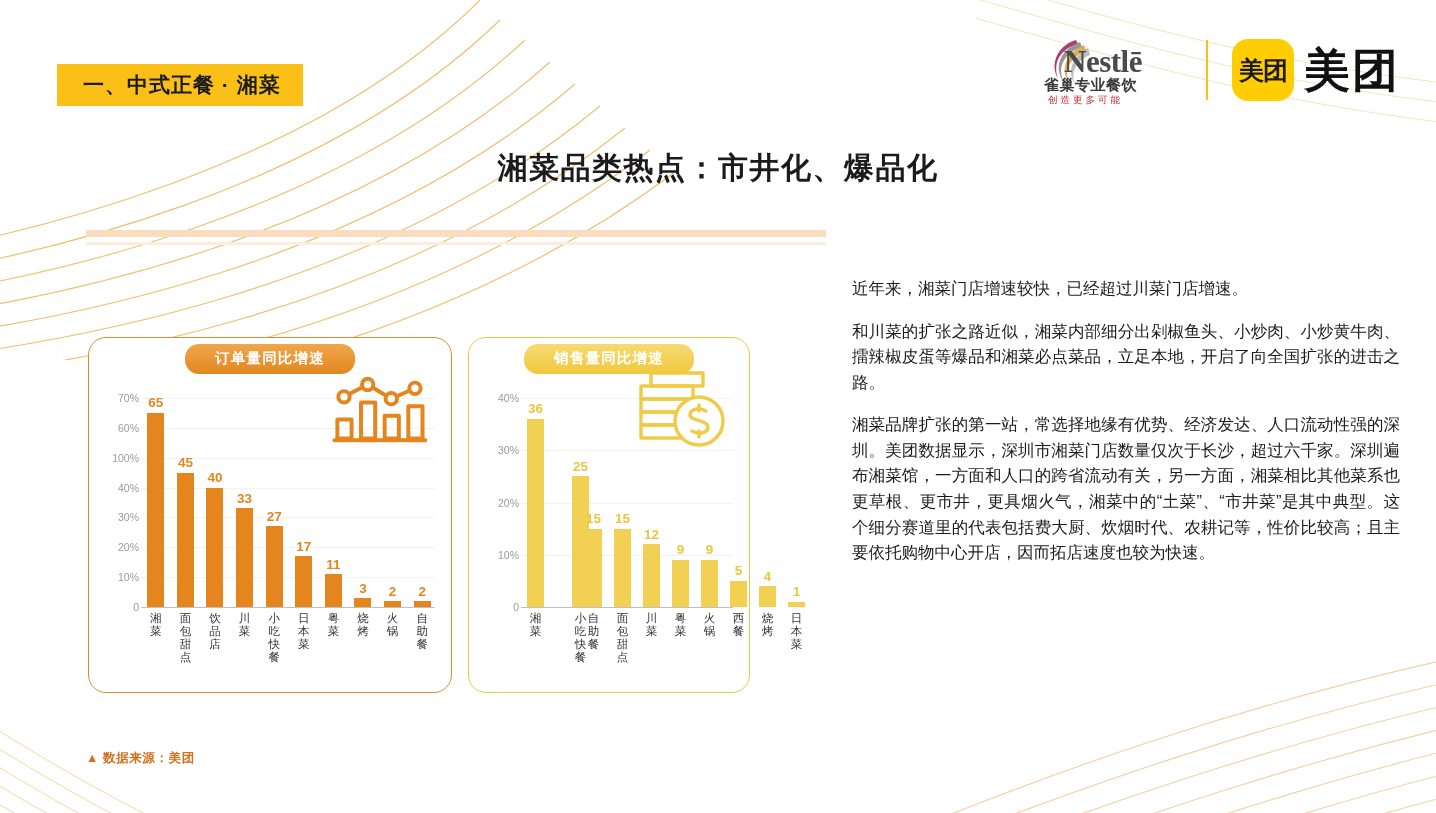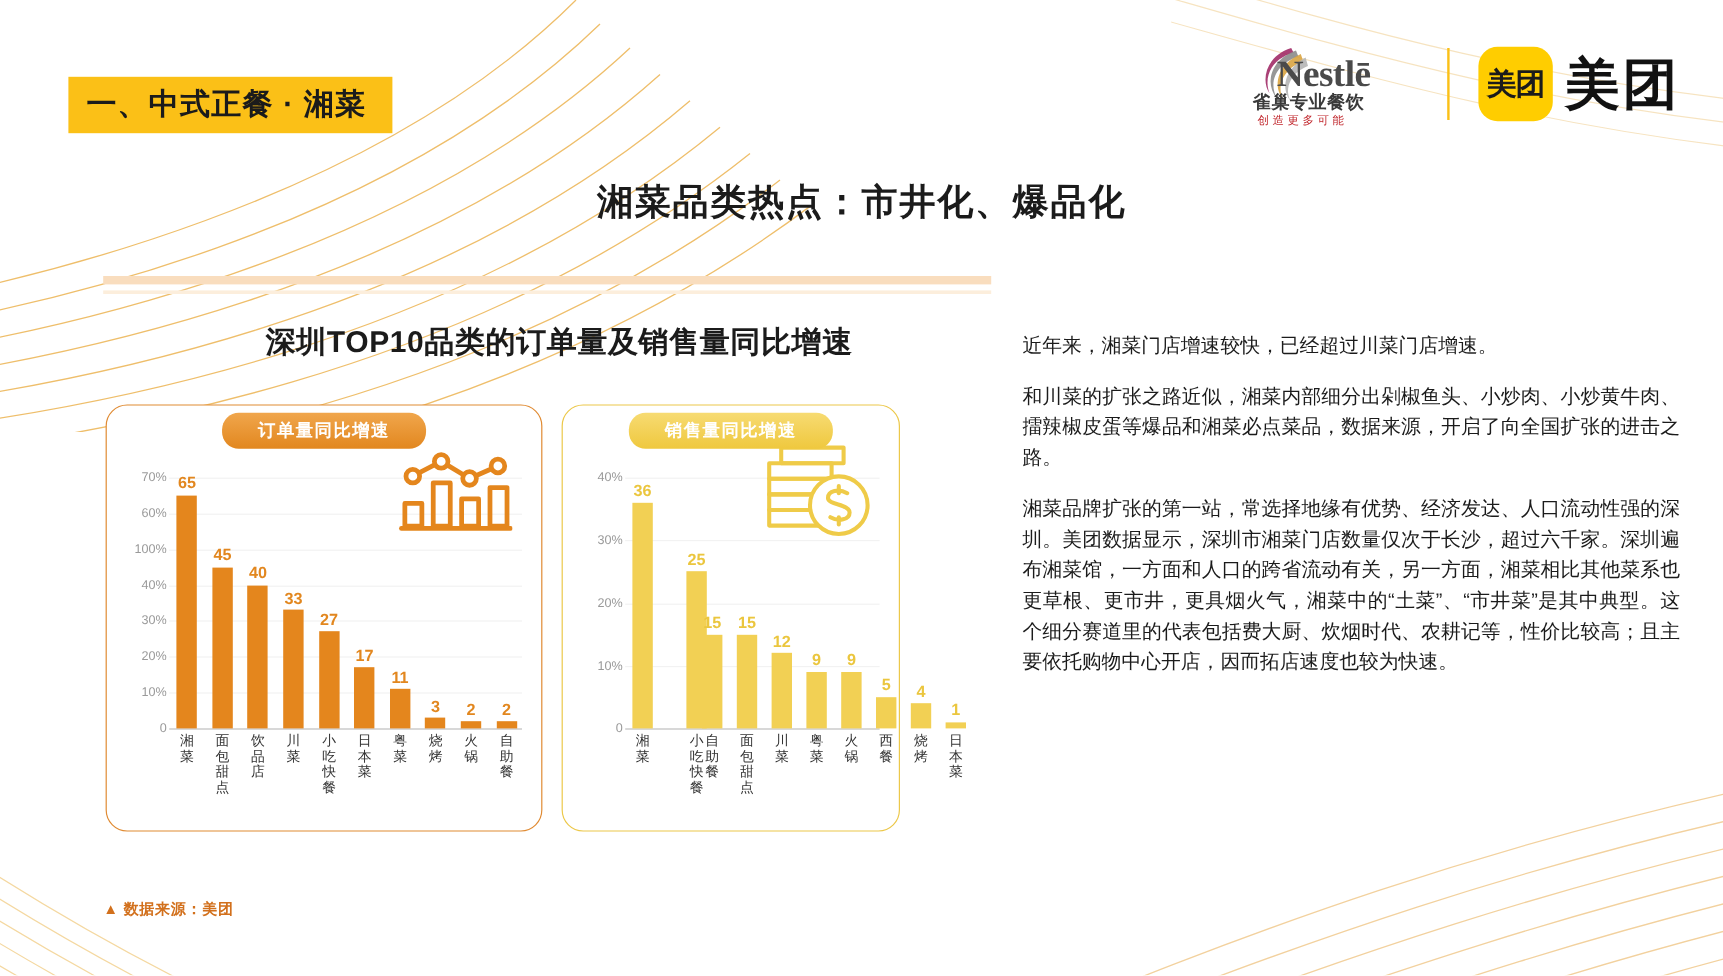--- a/index.html
+++ b/index.html
@@ -20,23 +20,23 @@
   .deco { position: absolute; pointer-events: none; }
   .deco-tl { top: -60px; left: -140px; width: 900px; height: 420px; }
   .deco-bl { bottom: -140px; left: -180px; width: 780px; height: 420px; }
   .deco-br { bottom: -90px; right: -120px; width: 780px; height: 330px; }
   .deco-tr { top: -40px; right: -60px; width: 520px; height: 260px; }
 
   
   .section-tag {
     position: absolute; left: 57px; top: 64px;
     background: #FBC017;
-    padding: 8px 22px 9px 15px;
+    padding: 8px 22px 9px 26px;
     color: #1b1b1b;
-    font-size: 25px; font-weight: bold;
+    font-size: 21px; font-weight: bold;
     letter-spacing: 1px;
     line-height: 1.2;
     z-index: 6;
   }
 
   
   .logos {
     position: absolute; right: 36px; top: 32px;
     display: flex; align-items: center; gap: 0px;
     z-index: 6;
@@ -262,21 +262,20 @@
     </div>
   </div>
 
   <div class="page-title">湘菜品类热点：市井化、爆品化</div>
 
   <div class="rule-wrap">
     <div class="rule-thick"></div>
     <div class="rule-thin"></div>
   </div>
 
-  <div class="charts-title">深圳TOP10品类的订单量及销售量同比增速</div>
 
   <div class="chart-card orange">
     <div class="chart-pill orange">订单量同比增速</div>
     <div class="plot" id="plot0">
         <div class="yaxis">
           <div class="ytick" style="top: 209px;">0</div>
           <div class="ytick" style="top: 179.143px;">10%</div>
           <div class="ytick" style="top: 149.286px;">20%</div>
           <div class="ytick" style="top: 119.429px;">30%</div>
           <div class="ytick" style="top: 89.5714px;">40%</div>
@@ -443,19 +442,19 @@
       <g fill="none" stroke="#EFCB48" stroke-width="3.4" stroke-linecap="round">
         <path d="M69 43 C 62 39, 53 41, 53 47 C 53 53, 71 52, 71 59 C 71 65, 62 67, 55 63"></path>
         <path d="M62 37 L 62 43"></path>
         <path d="M62 63 L 62 69"></path>
       </g>
     </svg>
   </div>
 
   <div class="text-col">
     <p class="para">近年来，湘菜门店增速较快，已经超过川菜门店增速。</p>
-    <p class="para">和川菜的扩张之路近似，湘菜内部细分出剁椒鱼头、小炒肉、小炒黄牛肉、擂辣椒皮蛋等爆品和湘菜必点菜品，数据来源，开启了向全国扩张的进击之路。</p>
+    <p class="para">和川菜的扩张之路近似，湘菜内部细分出剁椒鱼头、小炒肉、小炒黄牛肉、擂辣椒皮蛋等爆品和湘菜必点菜品，立足本地，开启了向全国扩张的进击之路。</p>
     <p class="para">湘菜品牌扩张的第一站，常选择地缘有优势、经济发达、人口流动性强的深圳。美团数据显示，深圳市湘菜门店数量仅次于长沙，超过六千家。深圳遍布湘菜馆，一方面和人口的跨省流动有关，另一方面，湘菜相比其他菜系也更草根、更市井，更具烟火气，湘菜中的“土菜”、“市井菜”是其中典型。这个细分赛道里的代表包括费大厨、炊烟时代、农耕记等，性价比较高；且主要依托购物中心开店，因而拓店速度也较为快速。</p>
   </div>
 
   <div class="source">▲ 数据来源：美团</div>
 
 </div>
 
 </body></html>

